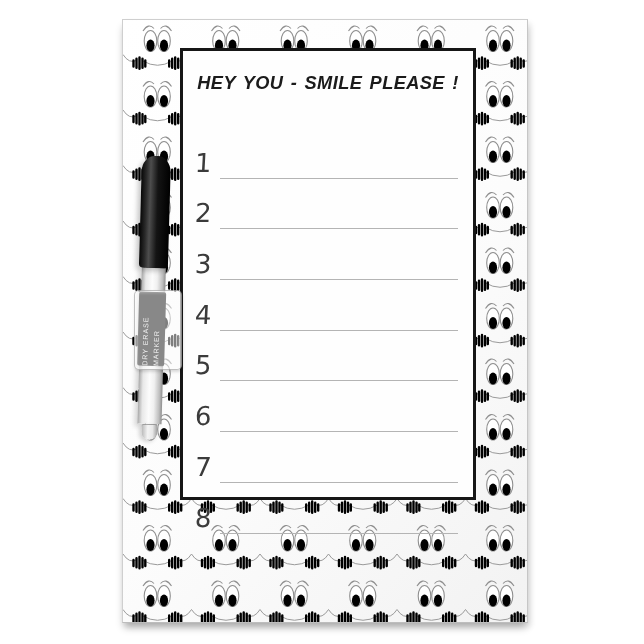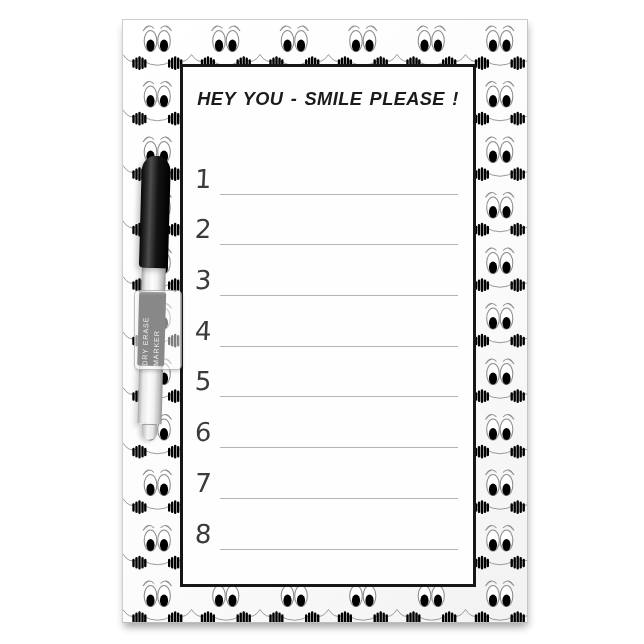--- a/index.html
+++ b/index.html
@@ -11,21 +11,21 @@
   .board{
     position:absolute;left:122px;top:19px;width:406px;height:604px;
     background:linear-gradient(135deg,#ffffff 0%,#fcfcfc 55%,#f2f2f2 100%);
     border:1px solid #cfcfcf;border-bottom-color:#bdbdbd;border-right-color:#c6c6c6;
     box-shadow:0 6px 8px -2px rgba(0,0,0,0.30), 3px 4px 6px rgba(0,0,0,0.08);
     box-sizing:border-box;
   }
   .pattern-svg{position:absolute;left:0;top:0;z-index:1;}
   
   .panel{
-    position:absolute;left:57px;top:44px;width:296px;height:523px;z-index:2;
+    position:absolute;left:57px;top:28px;width:296px;height:452px;z-index:2;
     background:#fefefe;border:3px solid #161616;box-sizing:border-box;
   }
   .board-title{
     position:absolute;left:0;right:0;top:21px;text-align:center;
     font-size:19px;font-weight:bold;font-style:italic;color:#1b1b1b;
     letter-spacing:0.4px;word-spacing:2px;white-space:nowrap;
     transform:scaleX(0.96);
   }
   .todo-list{position:absolute;left:0;right:0;top:77px;}
   .todo-row{display:flex;align-items:flex-end;height:50.7px;}

